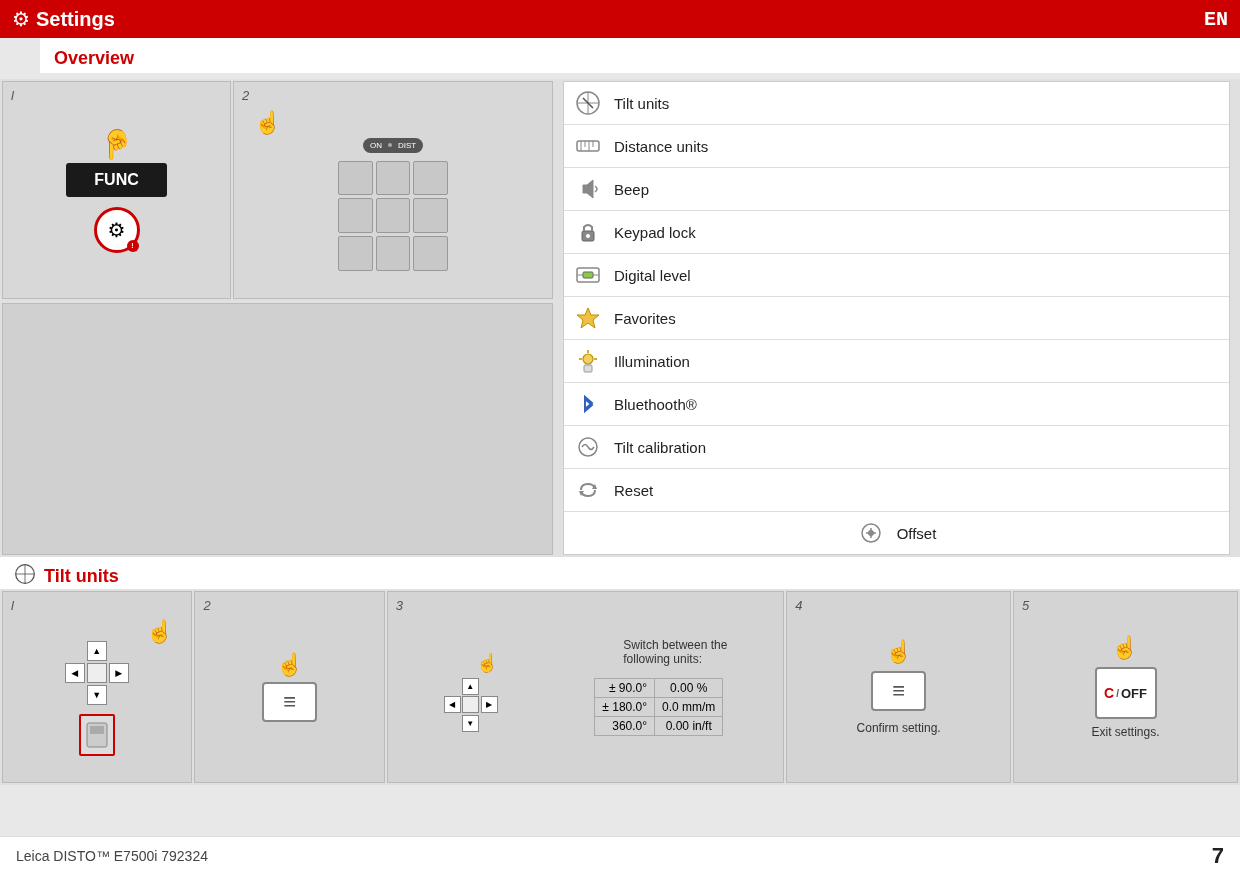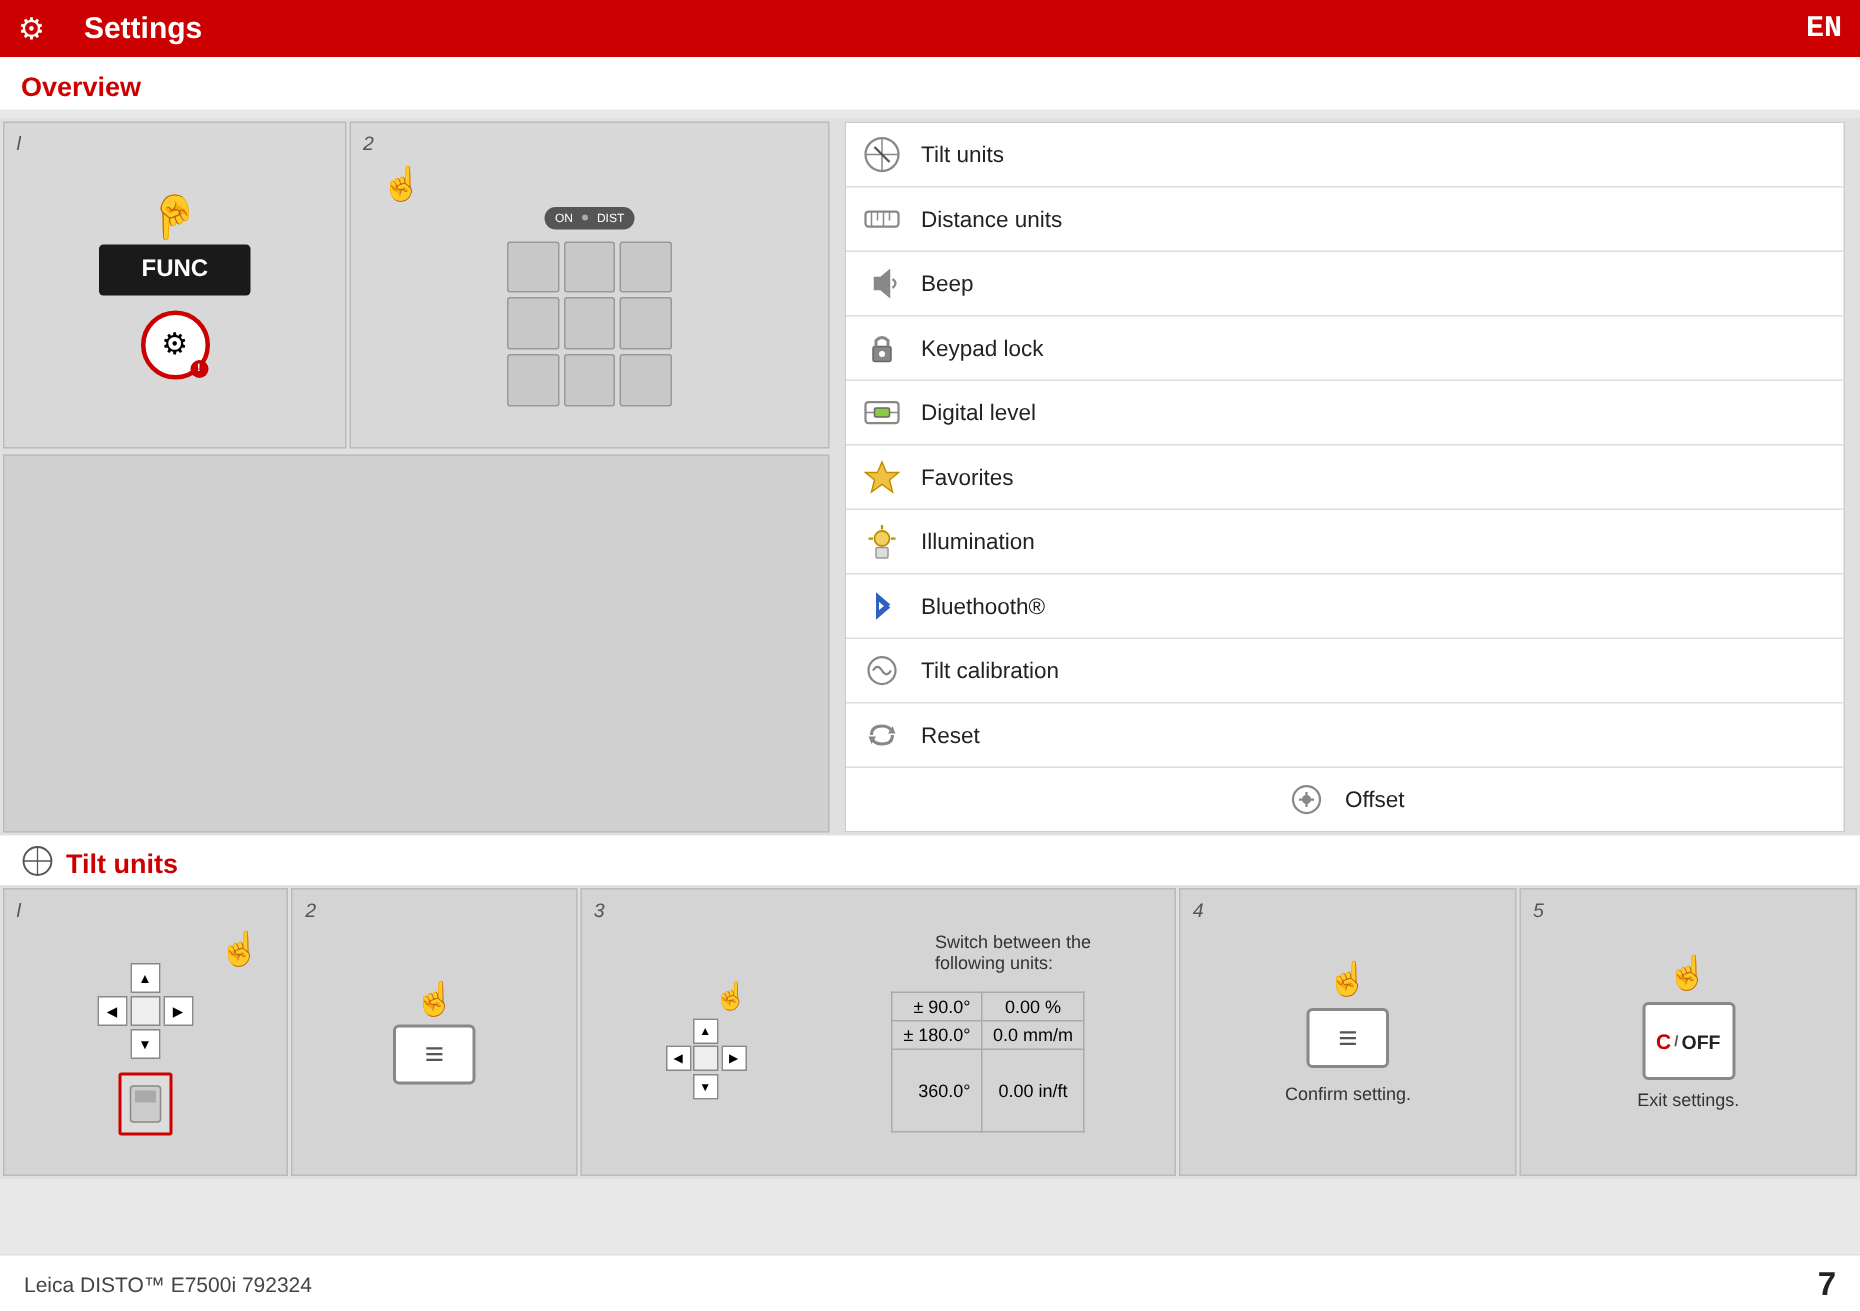--- a/index.html
+++ b/index.html
@@ -23,33 +23,33 @@
     }
     #header-left {
       display: flex;
       align-items: center;
       gap: 6px;
     }
     #header-title {
       color: white;
       font-size: 20px;
       font-weight: bold;
-      margin-left: 20px;
     }
     #header-lang {
       color: white;
       font-size: 18px;
       font-weight: bold;
       font-family: Liberation Mono, monospace;
     }
 
     
     #overview-section {
       background: white;
       padding: 8px 12px 4px 12px;
+      margin-left: 40px;
     }
     #overview-title {
       color: #cc0000;
       font-size: 18px;
       font-weight: bold;
       margin-bottom: 6px;
     }
 
     
     #main-content {
@@ -477,21 +477,21 @@
         <tbody id="units-table-body">
         <tr>
               <td style="border: 1px solid rgb(170, 170, 170); padding: 2px 7px; text-align: right;">± 90.0°</td>
               <td style="border: 1px solid rgb(170, 170, 170); padding: 2px 7px; text-align: center;">0.00 %</td>
             </tr>
             <tr>
               <td style="border: 1px solid rgb(170, 170, 170); padding: 2px 7px; text-align: right;">± 180.0°</td>
               <td style="border: 1px solid rgb(170, 170, 170); padding: 2px 7px; text-align: center;">0.0 mm/m</td>
             </tr>
             <tr>
-              <td style="border: 1px solid rgb(170, 170, 170); padding: 20px 7px; text-align: right;">360.0°</td>
+              <td style="border: 1px solid rgb(170, 170, 170); padding: 2px 7px; text-align: right;">360.0°</td>
               <td style="border: 1px solid rgb(170, 170, 170); padding: 2px 7px; text-align: center;">0.00 in/ft</td>
             </tr>
           </tbody>
       </table>
     </div>
   </div>
 
   <div class="step-box step-box-medium" style="flex:1.2; background:#d4d4d4; border:1px solid #bbb; display:flex; flex-direction:column; align-items:center; justify-content:center; position:relative; padding:8px; gap:6px;">
     <span class="step-label" style="position:absolute;left:8px;top:6px;font-style:italic;font-size:13px;color:#555;">4</span>
     <div style="font-size:22px;">☝</div>

